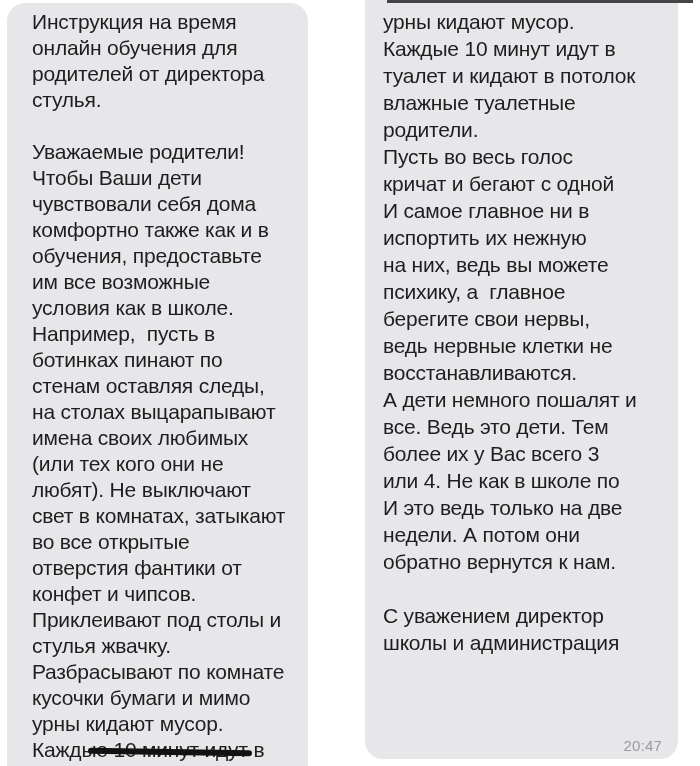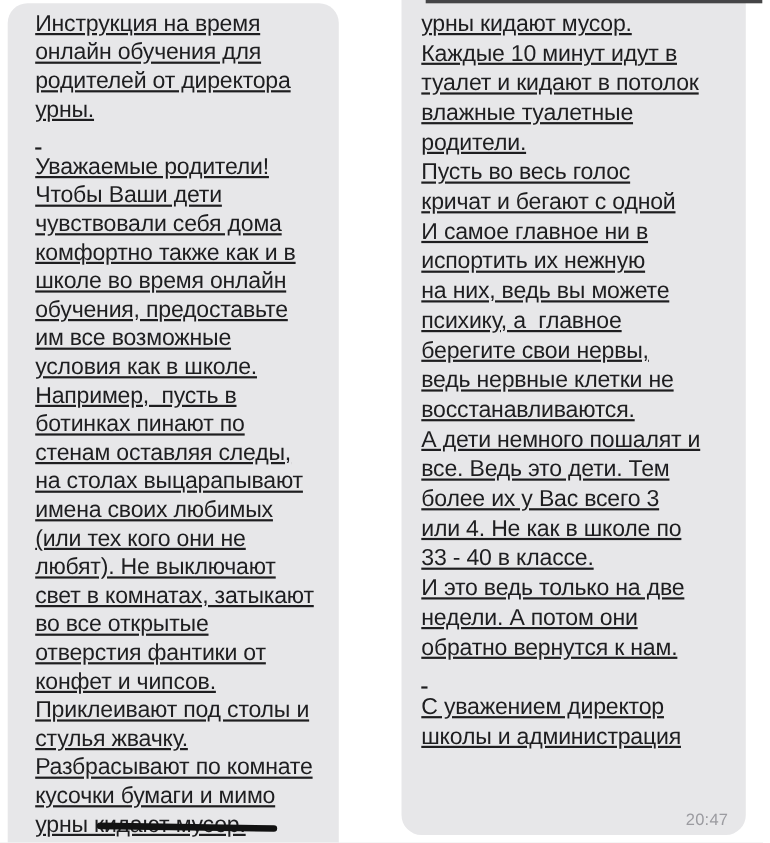--- a/index.html
+++ b/index.html
@@ -36,21 +36,20 @@
     width: 313px;
     height: 759px;
     border-radius: 0 0 18px 18px;
     padding: 8px 8px 0 18px;
     font-size: 21px;
     line-height: 27px;
   }
   .msg-line {
     white-space: pre;
     letter-spacing: -0.2px;
-    text-decoration: underline;
   }
   .crop-top-line {
     position: absolute;
     left: 387px;
     top: 0;
     width: 306px;
     height: 3px;
     background: #454547;
   }
   .underline-marker {
@@ -74,27 +73,26 @@
   }
 </style>
 </head>
 <body>
 
 <div class="bubble bubble-left">
   <div>
       <div class="msg-line">Инструкция на время</div>
       <div class="msg-line">онлайн обучения для</div>
       <div class="msg-line">родителей от директора</div>
-      <div class="msg-line">урны.</div>
+      <div class="msg-line">стулья.</div>
       <div class="msg-line">&nbsp;</div>
       <div class="msg-line">Уважаемые родители!</div>
       <div class="msg-line">Чтобы Ваши дети</div>
       <div class="msg-line">чувствовали себя дома</div>
       <div class="msg-line">комфортно также как и в</div>
-      <div class="msg-line">школе во время онлайн</div>
       <div class="msg-line">обучения, предоставьте</div>
       <div class="msg-line">им все возможные</div>
       <div class="msg-line">условия как в школе.</div>
       <div class="msg-line">Например,  пусть в</div>
       <div class="msg-line">ботинках пинают по</div>
       <div class="msg-line">стенам оставляя следы,</div>
       <div class="msg-line">на столах выцарапывают</div>
       <div class="msg-line">имена своих любимых</div>
       <div class="msg-line">(или тех кого они не</div>
       <div class="msg-line">любят). Не выключают</div>
@@ -126,21 +124,20 @@
       <div class="msg-line">испортить их нежную</div>
       <div class="msg-line">на них, ведь вы можете</div>
       <div class="msg-line">психику, а  главное</div>
       <div class="msg-line">берегите свои нервы,</div>
       <div class="msg-line">ведь нервные клетки не</div>
       <div class="msg-line">восстанавливаются.</div>
       <div class="msg-line">А дети немного пошалят и</div>
       <div class="msg-line">все. Ведь это дети. Тем</div>
       <div class="msg-line">более их у Вас всего 3</div>
       <div class="msg-line">или 4. Не как в школе по</div>
-      <div class="msg-line">33 - 40 в классе.</div>
       <div class="msg-line">И это ведь только на две</div>
       <div class="msg-line">недели. А потом они</div>
       <div class="msg-line">обратно вернутся к нам.</div>
       <div class="msg-line">&nbsp;</div>
       <div class="msg-line">С уважением директор</div>
       <div class="msg-line">школы и администрация</div>
     </div>
   <span class="timestamp">20:47</span>
 </div>
 

